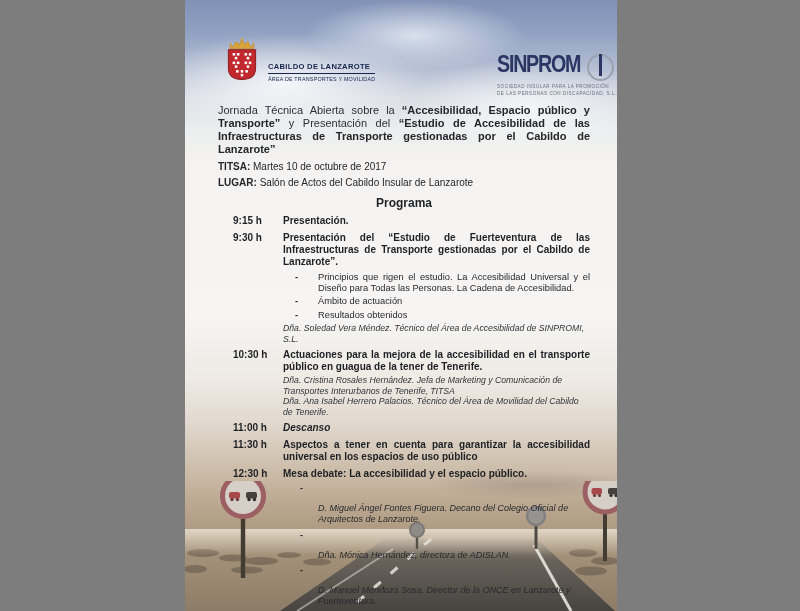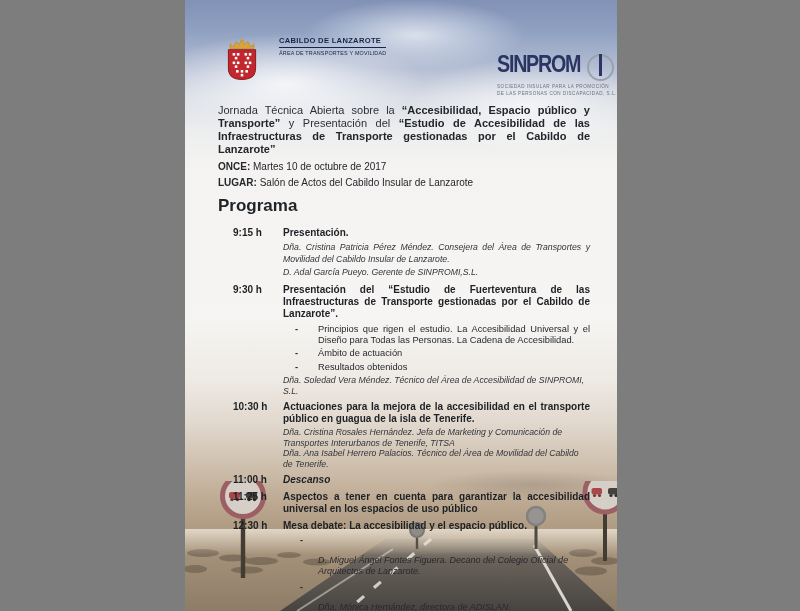--- a/index.html
+++ b/index.html
@@ -6,38 +6,38 @@
   body{width:800px;height:611px;position:relative;background:#7d7d7d;font-family:"Liberation Sans",sans-serif;overflow:hidden;}
   .flyer{position:absolute;left:185px;top:0;width:432px;height:611px;overflow:hidden;
     background:linear-gradient(180deg,#8292b7 0%,#8fa0c1 5%,#b3bdd3 11%,#d8dce4 16%,#ecedee 21%,#f4f3f1 27%,#f6f5f3 52%,#eeeae4 62%,#e2d9cf 69%,#cfc0ae 76%,#baa68e 83%,#ab977e 88%,#a18d75 100%);}
   .cloud{position:absolute;pointer-events:none;}
   .cloud.c1{left:-40px;top:34px;width:280px;height:100px;background:radial-gradient(closest-side,rgba(255,255,255,.8),rgba(255,255,255,0));}
   .cloud.c2{right:-30px;top:60px;width:240px;height:90px;background:radial-gradient(closest-side,rgba(255,255,255,.65),rgba(255,255,255,0));}
   .cloud.c3{left:120px;top:0px;width:220px;height:70px;background:radial-gradient(closest-side,rgba(235,239,246,.8),rgba(235,239,246,0));}
   .mountain{position:absolute;right:-20px;top:400px;width:300px;height:100px;background:radial-gradient(closest-side at 65% 85%,rgba(140,124,110,.38),rgba(140,124,110,0));}
 
   
-  .cabildo{position:absolute;left:40px;top:36px;display:flex;align-items:flex-start;gap:20px;}
+  .cabildo{position:absolute;left:40px;top:36px;display:flex;align-items:flex-end;gap:9px;}
   .cabildo-text .nm{font-size:7.6px;font-weight:bold;letter-spacing:.3px;color:#16254c;white-space:nowrap;}
   .cabildo-text .rule{height:1px;background:#16254c;margin:2px 0;}
   .cabildo-text .sub{font-size:5.4px;letter-spacing:.2px;color:#16254c;white-space:nowrap;}
   .sinpromi{position:absolute;left:312px;top:52px;}
   .sinpromi-row{display:flex;align-items:flex-start;}
   .sinpromi-name{font-size:24px;font-weight:bold;color:#2a3563;letter-spacing:-1.5px;transform:scaleX(.82);transform-origin:left top;line-height:24px;}
   .sinpromi-i{width:23px;height:23px;border:2px solid #99a1ad;border-radius:50%;margin-left:-12px;margin-top:2px;position:relative;flex:none;}
   .sinpromi-i .bar{position:absolute;left:10px;top:-2px;width:3px;height:22px;background:#2a3563;}
   .sinpromi-sub{font-size:4.6px;letter-spacing:.5px;color:#66727f;margin-top:3px;line-height:6px;}
 
   
   .content{position:absolute;left:33px;top:104px;width:372px;color:#24272c;}
   .title{font-size:11px;line-height:13px;text-align:justify;color:#2c3036;margin:0 0 5px 0;}
   .title b{color:#23262b;}
   .meta{font-size:10px;line-height:12px;margin-bottom:4px;}
   .meta .lbl{font-weight:bold;}
-  .programa{font-size:17px;font-weight:bold;margin:7px 0 11px 0;color:#1f2226;}
+  .programa{font-size:12px;font-weight:bold;text-align:center;margin:7px 0 5px 0;color:#1f2226;}
   .row{display:flex;margin-bottom:5px;}
   .time{width:65px;flex:none;box-sizing:border-box;padding-left:15px;font-size:10px;font-weight:bold;line-height:12px;color:#1d2024;}
   .rc{flex:1;min-width:0;}
   .rt{font-size:10px;font-weight:bold;line-height:12px;text-align:justify;color:#1d2024;margin:0;}
   .rt.italic{font-style:italic;text-align:left;}
   .speakers{margin-top:2px;}
   .speaker{font-size:8.7px;font-style:italic;line-height:10.5px;color:#31353a;}
   .speakers.wide .speaker{line-height:12px;margin-bottom:1px;text-align:justify;}
   .bullets{margin:4px 0 3px 0;}
   .bullet{display:flex;padding-left:12px;margin-bottom:3px;}
@@ -166,33 +166,29 @@
           <span class="bar"></span>
         </span>
     </div>
     <div class="sinpromi-sub">SOCIEDAD INSULAR PARA LA PROMOCIÓN</div>
     <div class="sinpromi-sub" style="margin-top:1px">DE LAS PERSONAS CON DISCAPACIDAD, S.L.</div>
   </div>
 
   <div class="content">
     <p class="title"><span>Jornada Técnica Abierta sobre la </span><b>“Accesibilidad, Espacio público y Transporte”</b><span> y Presentación del </span><b>“Estudio de Accesibilidad de las Infraestructuras de Transporte gestionadas por el Cabildo de Lanzarote”</b></p>
 
-    <div class="meta"><span class="lbl">ONCE:</span><span> Martes 10 de octubre de 2017</span></div>
+    <div class="meta"><span class="lbl">TITSA:</span><span> Martes 10 de octubre de 2017</span></div>
     <div class="meta"><span class="lbl">LUGAR:</span><span> Salón de Actos del Cabildo Insular de Lanzarote</span></div>
 
     <div class="programa">Programa</div>
 
     <div class="row">
       <div class="time">9:15 h</div>
       <div class="rc">
         <p class="rt">Presentación.</p>
-        <div class="speakers wide">
-          <div class="speaker">Dña. Cristina Patricia Pérez Méndez. Consejera del Área de Transportes y Movilidad del Cabildo Insular de Lanzarote.</div>
-          <div class="speaker">D. Adal García Pueyo. Gerente de SINPROMI,S.L.</div>
-        </div>
       </div>
     </div>
 
     <div class="row">
       <div class="time">9:30 h</div>
       <div class="rc">
         <p class="rt">Presentación del “Estudio de Fuerteventura de las Infraestructuras de Transporte gestionadas por el Cabildo de Lanzarote”.</p>
         <div class="bullets">
           <div class="bullet">
               <span class="dash">-</span>
@@ -209,37 +205,37 @@
         </div>
         <div class="speakers">
           <div class="speaker">Dña. Soledad Vera Méndez. Técnico del Área de Accesibilidad de SINPROMI, S.L.</div>
         </div>
       </div>
     </div>
 
     <div class="row">
       <div class="time">10:30 h</div>
       <div class="rc">
-        <p class="rt">Actuaciones para la mejora de la accesibilidad en el transporte público en guagua de la isla de Tenerife.</p>
+        <p class="rt">Actuaciones para la mejora de la accesibilidad en el transporte público en guagua de la tener de Tenerife.</p>
         <div class="speakers">
           <div class="speaker">Dña. Cristina Rosales Hernández. Jefa de Marketing y Comunicación de Transportes Interurbanos de Tenerife, TITSA</div>
           <div class="speaker">Dña. Ana Isabel Herrero Palacios. Técnico del Área de Movilidad del Cabildo de Tenerife.</div>
         </div>
       </div>
     </div>
 
     <div class="row">
       <div class="time">11:00 h</div>
       <div class="rc">
           <p class="rt italic">Descanso</p>
         </div>
     </div>
 
     <div class="row">
-      <div class="time">11:25 h</div>
+      <div class="time">11:30 h</div>
       <div class="rc">
         <p class="rt">Aspectos a tener en cuenta para garantizar la accesibilidad universal en los espacios de uso público</p>
       </div>
     </div>
 
     <div class="row">
       <div class="time">12:30 h</div>
       <div class="rc">
         <p class="rt">Mesa debate: La accesibilidad y el espacio público.</p>
         <div class="debate">

